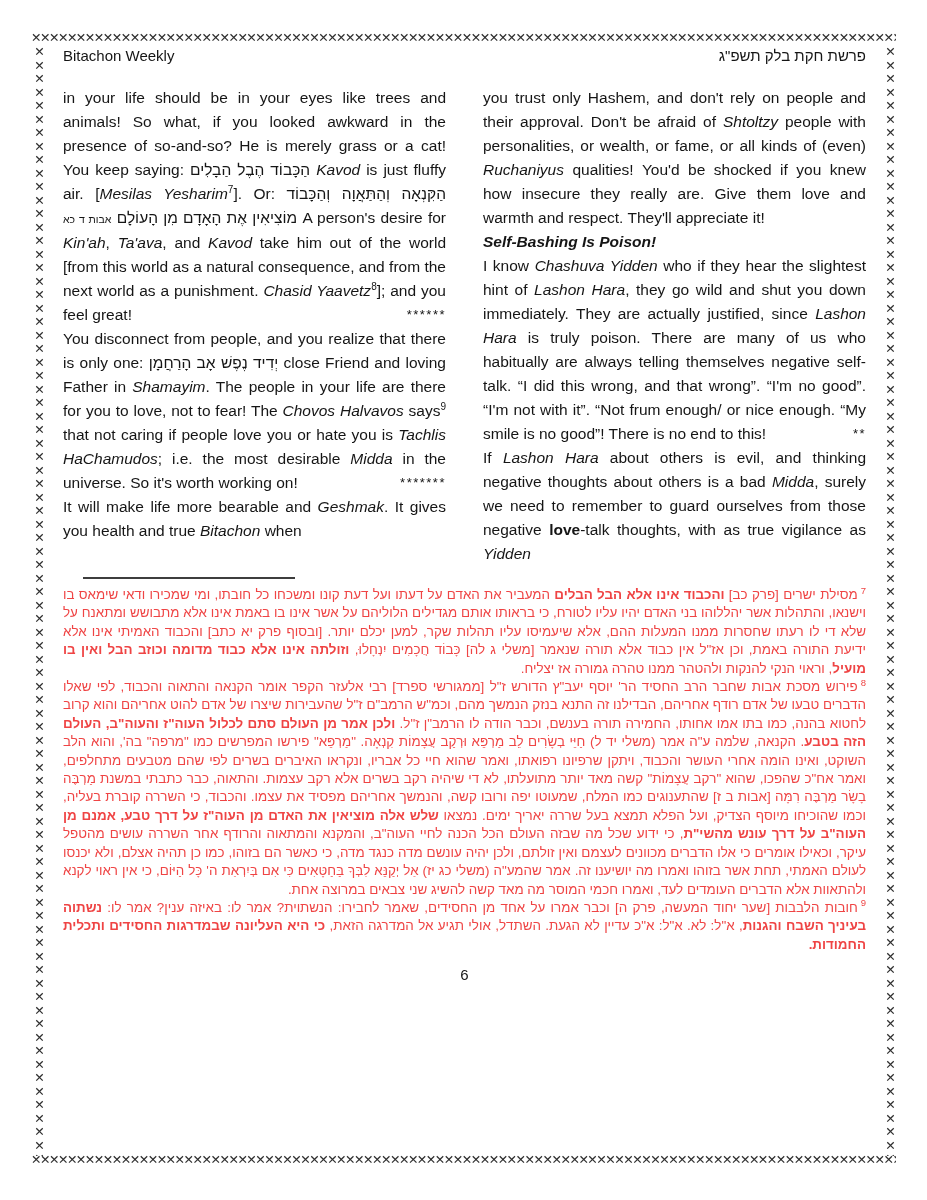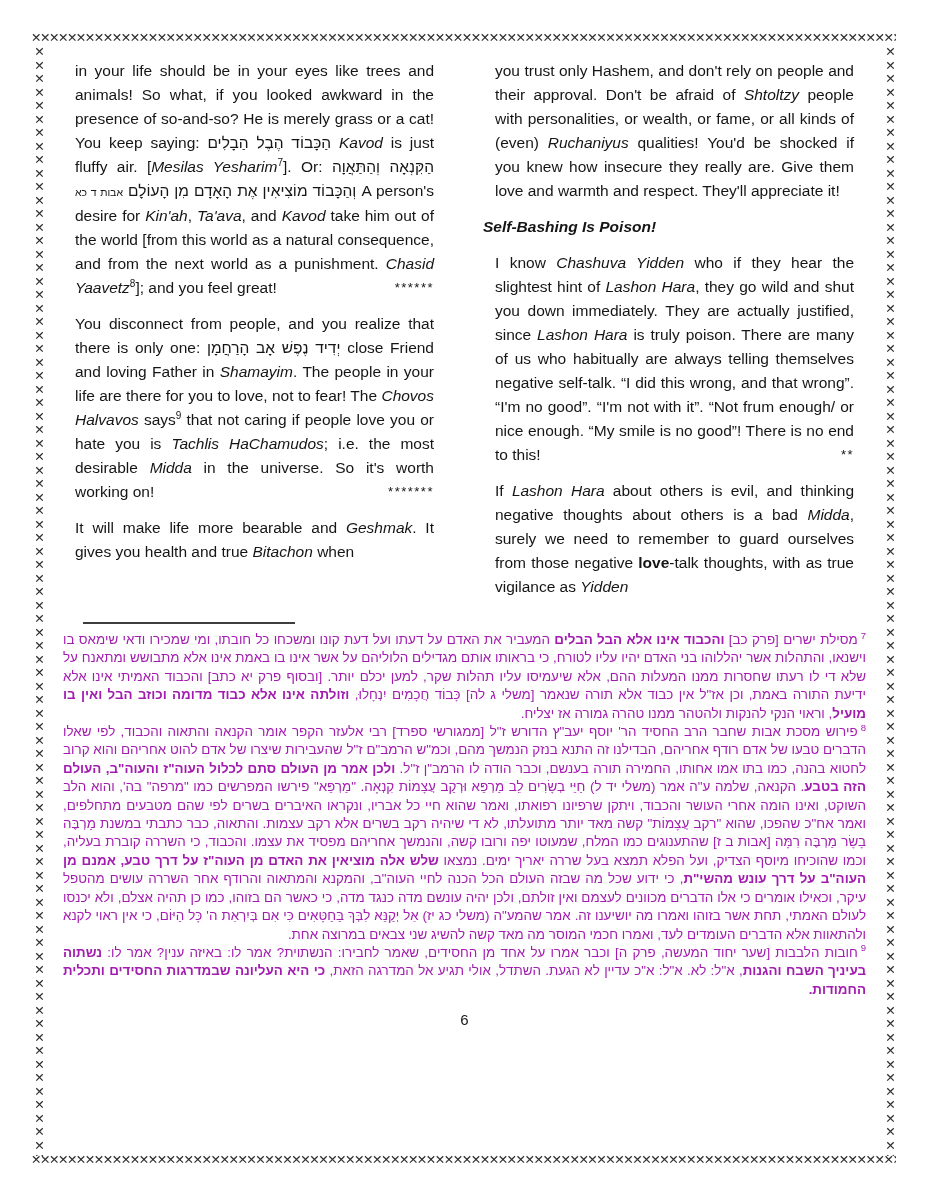--- a/index.html
+++ b/index.html
@@ -16,50 +16,54 @@
   .bstrip-left{left:31px;}
   .bstrip-right{right:31px;}
 
   .content{position:absolute;left:63px;right:61px;top:47px;}
 
   .header{display:flex;justify-content:space-between;align-items:baseline;font-size:15px;line-height:18px;margin-bottom:21px;}
   .header .hdr-right{direction:rtl;}
 
   .columns{display:flex;gap:37px;}
   .col{flex:1;font-size:15.5px;line-height:24px;text-align:justify;}
-  .col p{margin:12px;}
+  .col p{margin:0;}
 
   .section-heading{font-size:15.5px;line-height:24px;font-weight:bold;font-style:italic;margin:0;}
 
   .seg-i{font-style:italic;}
   .seg-b{font-weight:bold;}
   .seg-sm{font-size:10.5px;}
   .seg-sup{vertical-align:super;font-size:10px;line-height:0;}
   .seg-stars{float:right;font-size:13px;letter-spacing:1.5px;}
 
   .fnsep{width:212px;border-top:2px solid #3d3d3d;margin:11px 0 7px 20px;}
 
-  .footnotes{direction:rtl;text-align:justify;font-size:13.4px;line-height:18.4px;color:#a21caf;}
+  .footnotes{direction:rtl;text-align:justify;font-size:13.4px;line-height:18.4px;color:#ef4444;}
   .footnote{margin:0;}
   .fn-num{vertical-align:super;font-size:9.5px;line-height:0;margin-inline-end:3px;}
 
   .page-number{text-align:center;font-size:15px;margin-top:12px;}
 </style>
 </head>
 <body>
 
 <div class="page">
 
   <div class="bstrip bstrip-h bstrip-top">✕✕✕✕✕✕✕✕✕✕✕✕✕✕✕✕✕✕✕✕✕✕✕✕✕✕✕✕✕✕✕✕✕✕✕✕✕✕✕✕✕✕✕✕✕✕✕✕✕✕✕✕✕✕✕✕✕✕✕✕✕✕✕✕✕✕✕✕✕✕✕✕✕✕✕✕✕✕✕✕✕✕✕✕✕✕✕✕✕✕✕✕✕✕✕✕✕✕✕✕✕✕✕✕✕✕✕✕✕✕✕✕✕✕✕✕✕✕✕✕✕✕✕✕✕✕✕✕✕✕✕✕✕✕✕✕✕✕✕✕✕✕✕✕✕✕✕✕✕✕✕✕✕✕✕✕✕✕✕✕</div>
   <div class="bstrip bstrip-h bstrip-bottom">✕✕✕✕✕✕✕✕✕✕✕✕✕✕✕✕✕✕✕✕✕✕✕✕✕✕✕✕✕✕✕✕✕✕✕✕✕✕✕✕✕✕✕✕✕✕✕✕✕✕✕✕✕✕✕✕✕✕✕✕✕✕✕✕✕✕✕✕✕✕✕✕✕✕✕✕✕✕✕✕✕✕✕✕✕✕✕✕✕✕✕✕✕✕✕✕✕✕✕✕✕✕✕✕✕✕✕✕✕✕✕✕✕✕✕✕✕✕✕✕✕✕✕✕✕✕✕✕✕✕✕✕✕✕✕✕✕✕✕✕✕✕✕✕✕✕✕✕✕✕✕✕✕✕✕✕✕✕✕✕</div>
   <div class="bstrip bstrip-v bstrip-left">✕✕✕✕✕✕✕✕✕✕✕✕✕✕✕✕✕✕✕✕✕✕✕✕✕✕✕✕✕✕✕✕✕✕✕✕✕✕✕✕✕✕✕✕✕✕✕✕✕✕✕✕✕✕✕✕✕✕✕✕✕✕✕✕✕✕✕✕✕✕✕✕✕✕✕✕✕✕✕✕✕✕✕✕✕✕✕✕✕✕✕✕✕✕✕✕✕✕✕✕✕✕✕✕✕✕✕✕✕✕✕✕✕✕✕✕✕✕✕✕</div>
   <div class="bstrip bstrip-v bstrip-right">✕✕✕✕✕✕✕✕✕✕✕✕✕✕✕✕✕✕✕✕✕✕✕✕✕✕✕✕✕✕✕✕✕✕✕✕✕✕✕✕✕✕✕✕✕✕✕✕✕✕✕✕✕✕✕✕✕✕✕✕✕✕✕✕✕✕✕✕✕✕✕✕✕✕✕✕✕✕✕✕✕✕✕✕✕✕✕✕✕✕✕✕✕✕✕✕✕✕✕✕✕✕✕✕✕✕✕✕✕✕✕✕✕✕✕✕✕✕✕✕</div>
 
   <div class="content">
 
+    <div class="header">
+      <span class="hdr-left">Bitachon Weekly</span>
+      <span class="hdr-right">פרשת חקת בלק תשפ"ג</span>
+    </div>
 
     <div class="columns">
       <div class="col">
         <p><span>in your life should be in your eyes like trees and animals! So what, if you looked awkward in the presence of so-and-so? He is merely grass or a cat! You keep saying: </span><span class="seg-he">הַכָּבוֹד הֶבֶל הַבָלִים</span><span> </span><span class="seg-i">Kavod</span><span> is just fluffy air. [</span><span class="seg-i">Mesilas Yesharim</span><span class="seg-sup">7</span><span>]. Or: </span><span class="seg-he">הַקִּנְאָה וְהַתַּאֲוָה וְהַכָּבוֹד מוֹצִיאִין אֶת הָאָדָם מִן הָעוֹלָם </span><span class="seg-he seg-sm">אבות ד כא</span><span> A person's desire for </span><span class="seg-i">Kin'ah</span><span>, </span><span class="seg-i">Ta'ava</span><span>, and </span><span class="seg-i">Kavod</span><span> take him out of the world [from this world as a natural consequence, and from the next world as a punishment. </span><span class="seg-i">Chasid Yaavetz</span><span class="seg-sup">8</span><span>]; and you feel great!</span><span class="seg-stars">******</span></p>
         <p><span>You disconnect from people, and you realize that there is only one: </span><span class="seg-he">יְדִיד נֶפֶשׁ אָב הָרַחֲמָן</span><span> close Friend and loving Father in </span><span class="seg-i">Shamayim</span><span>. The people in your life are there for you to love, not to fear! The </span><span class="seg-i">Chovos Halvavos</span><span> says</span><span class="seg-sup">9</span><span> that not caring if people love you or hate you is </span><span class="seg-i">Tachlis HaChamudos</span><span>; i.e. the most desirable </span><span class="seg-i">Midda</span><span> in the universe. So it's worth working on!</span><span class="seg-stars">*******</span></p>
         <p><span>It will make life more bearable and </span><span class="seg-i">Geshmak</span><span>. It gives you health and true </span><span class="seg-i">Bitachon</span><span> when</span></p>
       </div>
       <div class="col">
         <p><span>you trust only Hashem, and don't rely on people and their approval. Don't be afraid of </span><span class="seg-i">Shtoltzy</span><span> people with personalities, or wealth, or fame, or all kinds of (even) </span><span class="seg-i">Ruchaniyus</span><span> qualities! You'd be shocked if you knew how insecure they really are. Give them love and warmth and respect. They'll appreciate it!</span></p>
         <h3 class="section-heading">Self-Bashing Is Poison!</h3>

